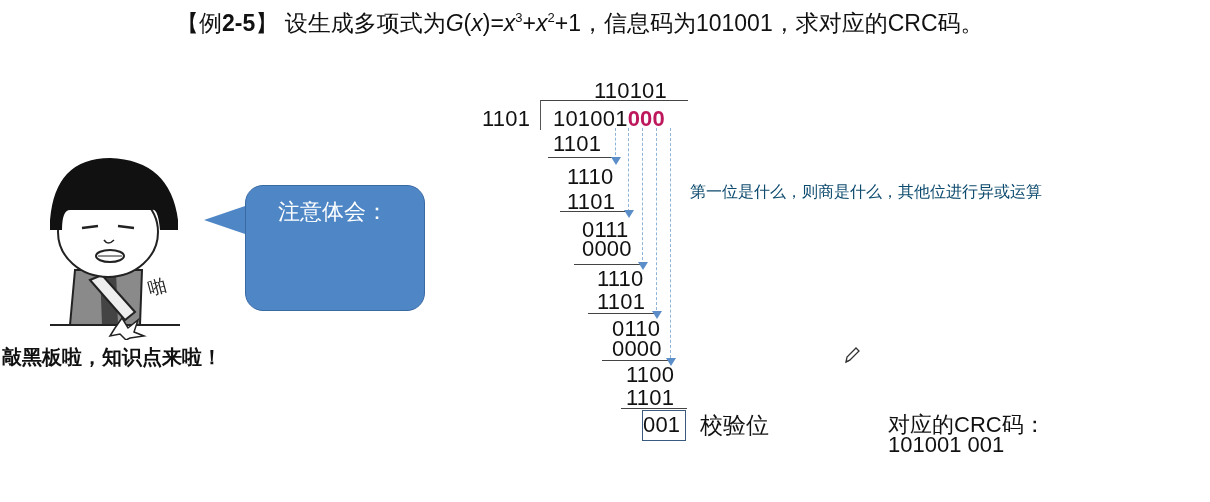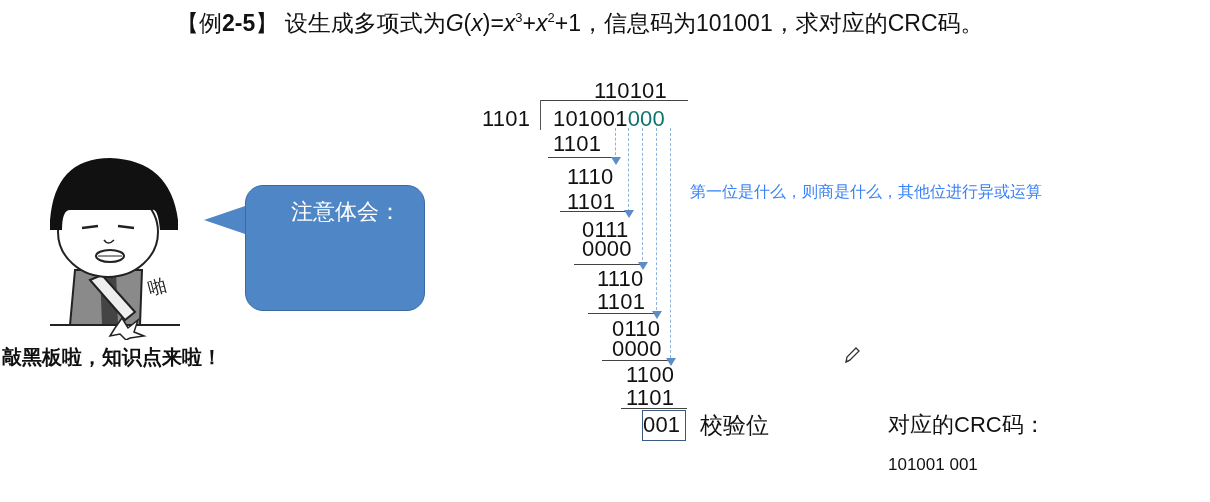--- a/index.html
+++ b/index.html
@@ -4,40 +4,40 @@
   <style>
     html, body { margin:0; padding:0; background:#ffffff; }
     body { width:1210px; height:502px; position:relative; overflow:hidden;
            font-family:"Liberation Sans","DejaVu Sans",sans-serif; color:#111; }
     .abs { position:absolute; white-space:nowrap; }
     .title { left:176px; top:8px; font-size:23px; color:#111; }
     .title b { font-weight:bold; }
     .title i { font-style:italic; }
     .title sup { font-size:13px; vertical-align:super; line-height:0; }
     .num { font-size:22px; letter-spacing:0.2px; line-height:22px; }
-    .blue { color:#0f766e; }
+    .blue { color:#be185d;font-weight:bold; }
     .hline { position:absolute; height:1px; background:#444; }
     .vline-div { position:absolute; width:1px; background:#555; }
     .dash { position:absolute; width:0; border-left:1.5px dashed #8fb4d8; }
     .arrow { position:absolute; width:0; height:0; border-left:5px solid transparent;
              border-right:5px solid transparent; border-top:8px solid #5b8ec8; }
-    .red-note { left:690px; top:182px; font-size:16px; color:#3b82f6; }
+    .red-note { left:690px; top:182px; font-size:16px; color:#0c4a6e; }
     .bubble { position:absolute; left:245px; top:185px; width:178px; height:124px;
               background:#4f86c6; border:1.5px solid #3a6aa4; border-radius:18px; }
     .bubble-tail { position:absolute; left:204px; top:205px; width:0; height:0;
                    border-top:15px solid transparent; border-bottom:15px solid transparent;
                    border-right:44px solid #4f86c6; }
-    .bubble-text { position:absolute; left:256px; top:196px; width:180px; text-align:center;
+    .bubble-text { position:absolute; left:243px; top:196px; width:180px; text-align:center;
                    color:#fff; font-size:22px; line-height:32px; }
     .meme-caption { left:2px; top:344px; font-size:20px; font-weight:bold; color:#111;text-align:center; }
     .check-box { position:absolute; left:642px; top:410px; width:42px; height:29px;
                  border:1.5px solid #3a5a80; }
     .label-check { left:700px; top:410px; font-size:23px; }
     .crc-label { left:888px; top:410px; font-size:22px; }
-    .crc-value { left:888px; top:455px; font-size:17px; }
+    .crc-value { left:888px; top:432px; font-size:22px; }
   </style>
 </head>
 <body>
 
 <div class="abs title">
   <span>【</span><span>例</span><b>2-5</b><span>】</span><span> 设生成多项式为</span><i>G</i>(<i>x</i>)<span>=</span><i>x</i><sup>3</sup><span>+</span><i>x</i><sup>2</sup><span>+1</span><span>，信息码为101001，求对应的CRC码。</span>
 </div>
 
 <svg class="abs" style="left:30px;top:150px;" width="160" height="190" viewBox="0 0 160 190">
 

